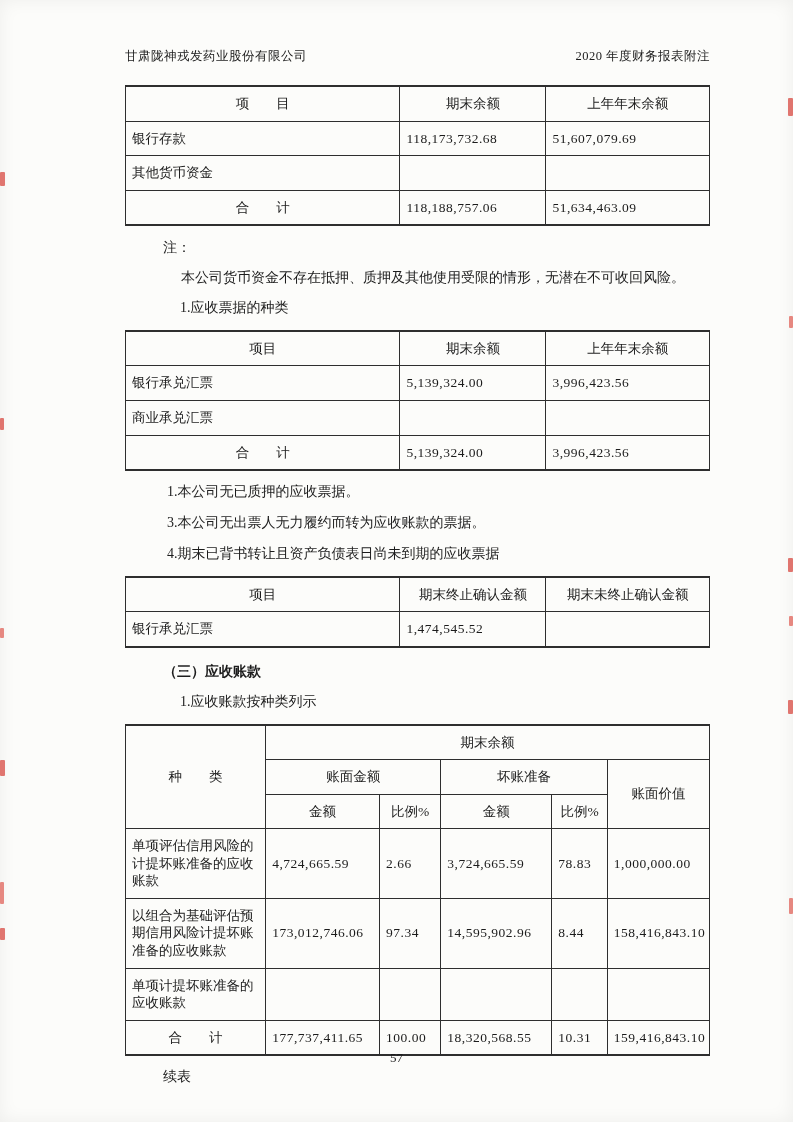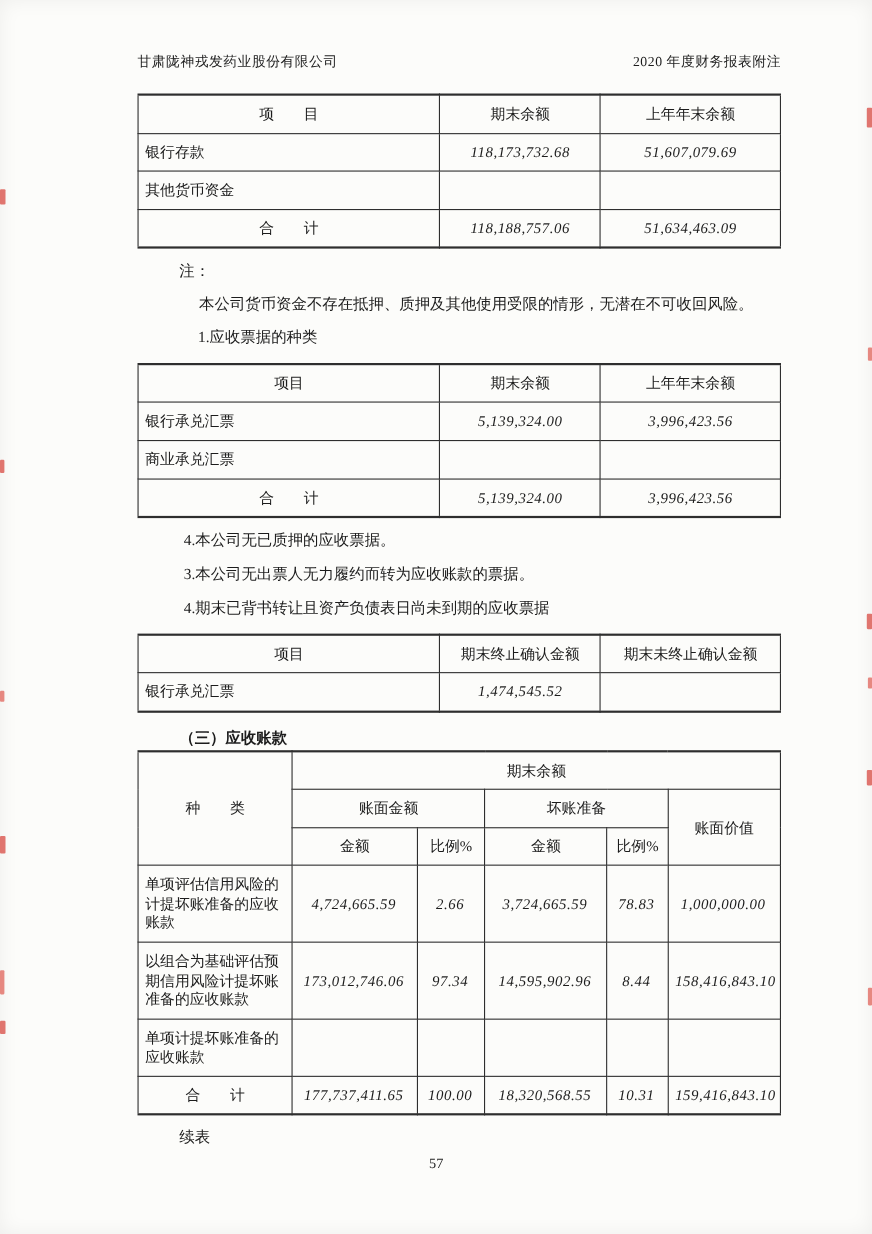--- a/index.html
+++ b/index.html
@@ -27,21 +27,21 @@
   table.tbl th, table.tbl td {
     border:1px solid #2e2e2e;
     font-weight:normal;
     padding:8px 6px;
     line-height:1.3;
     overflow:hidden;
   }
   table.tbl { border-top:2.5px solid #2e2e2e; border-bottom:2.5px solid #2e2e2e; }
   .ctr { text-align:center; }
   .lbl { text-align:left; padding-left:10px; }
-  .num { text-align:center; padding-right:13px; letter-spacing:0.5px;font-style:italic; }
+  .num { text-align:left; padding-right:13px; letter-spacing:0.5px; }
 
   .tbl-simple col.c1 { width:47%; }
   .tbl-simple col.c2 { width:25%; }
   .tbl-simple col.c3 { width:28%; }
 
   .tbl-complex col.k1 { width:24%; }
   .tbl-complex col.k2 { width:19.5%; }
   .tbl-complex col.k3 { width:10.5%; }
   .tbl-complex col.k4 { width:19%; }
   .tbl-complex col.k5 { width:9.5%; }
@@ -143,21 +143,21 @@
           <td class="num"></td>
         </tr>
         <tr>
           <td class="ctr">合　　计</td>
           <td class="num">5,139,324.00</td>
           <td class="num">3,996,423.56</td>
         </tr>
       </tbody>
     </table>
 
-    <p class="list-item">4.本公司无已质押的应收票据。</p>
+    <p class="list-item">1.本公司无已质押的应收票据。</p>
     <p class="list-item">3.本公司无出票人无力履约而转为应收账款的票据。</p>
     <p class="list-item">4.期末已背书转让且资产负债表日尚未到期的应收票据</p>
     <div class="gap-sm"></div>
 
     <table class="tbl tbl-simple">
       <colgroup>
           <col class="c1">
           <col class="c2">
           <col class="c3">
         </colgroup>
@@ -171,20 +171,21 @@
       <tbody>
         <tr>
           <td class="lbl">银行承兑汇票</td>
           <td class="num">1,474,545.52</td>
           <td class="num"></td>
         </tr>
       </tbody>
     </table>
 
     <p class="section-title">（三）应收账款</p>
+    <p class="para list-item-1">1.应收账款按种类列示</p>
 
     <table class="tbl tbl-complex">
       <colgroup>
           <col class="k1">
           <col class="k2">
           <col class="k3">
           <col class="k4">
           <col class="k5">
           <col class="k6">
         </colgroup>

